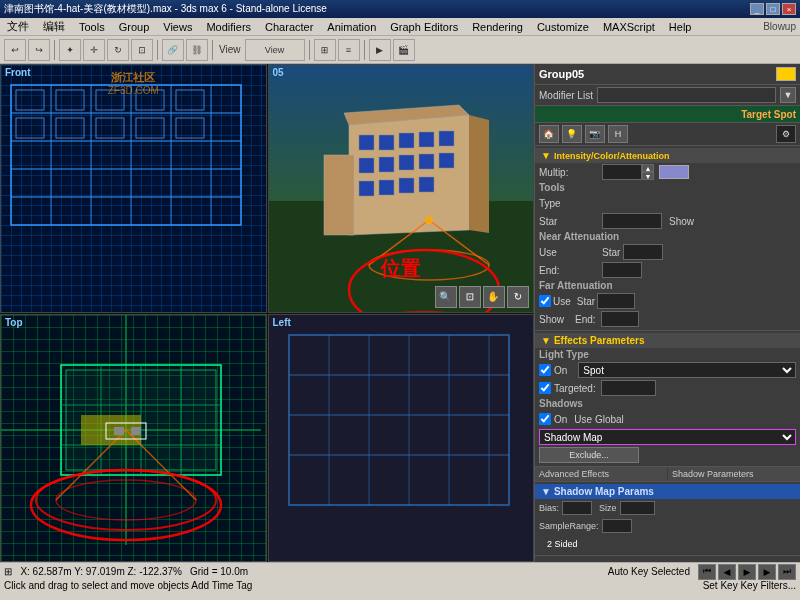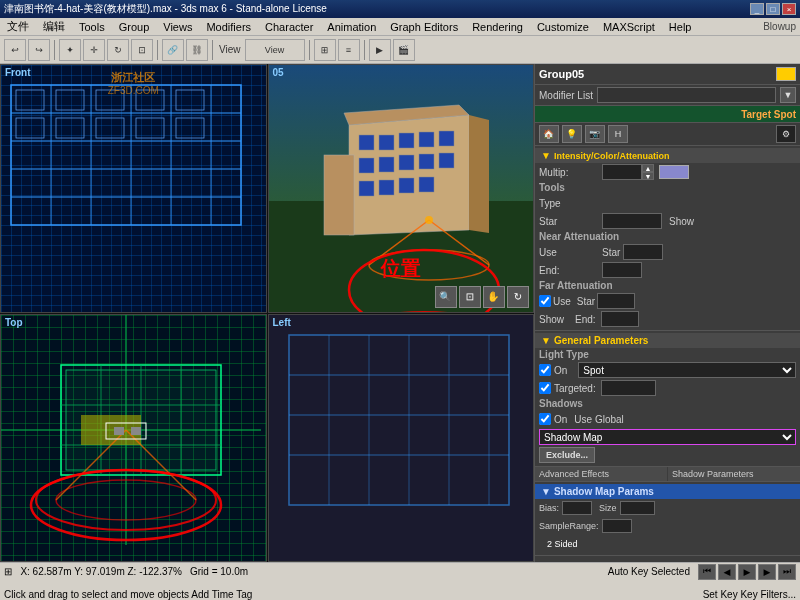--- a/index.html
+++ b/index.html
@@ -246,21 +246,21 @@
       color: #000;
       gap: 8px;
       border-top: 1px solid #aaa;
     }
 
     
     #bottombar {
       background: #d4d0c8;
       height: 20px;
       display: flex;
-      align-items: flex-end;
+      align-items: flex-start;
       padding: 0 4px;
       font-size: 10px;
       color: #000;
       gap: 4px;
     }
 
     
     .spinner {
       display: flex;
       align-items: center;
@@ -574,21 +574,21 @@
       <div class="panel-row">
         <span style="color:#ccc; font-size:10px;">Show</span>
         <span style="color:#ccc; font-size:10px; margin-left:8px;">End:</span>
         <input type="text" style="background: rgb(34, 34, 34); border: 1px solid rgb(102, 102, 102); color: rgb(255, 255, 255); font-size: 10px; width: 38px; height: 16px; margin-left: 2px;">
       </div>
     </div>
 
     <div class="panel-section">
       <div class="section-header">
         <span>▼</span>
-        <span>General Parameters</span>
+        <span>Effects Parameters</span>
       </div>
       <div style="padding:1px 4px; font-size:10px; color:#aaa; font-weight:bold;">Light Type</div>
       <div class="panel-row">
         <div style="display:flex; align-items:center; gap:3px;">
           <input type="checkbox" checked="" style="">
           <span style="color:#ccc; font-size:10px;">On</span>
         </div>
         <select style="background:#222; border:1px solid #666; color:#fff; font-size:10px; height:16px; margin-left:8px; flex:1;">
           <option>Spot</option>
         </select>
@@ -608,21 +608,21 @@
           <span style="color:#ccc; font-size:10px;">On</span>
           <span style="color:#ccc; font-size:10px; margin-left:4px;">Use Global</span>
         </div>
       </div>
       <div class="panel-row">
         <select style="background:#222; border:1px solid #d946ef; color:#fff; font-size:10px; height:16px; flex:1;">
           <option>Shadow Map</option>
         </select>
       </div>
       <div class="panel-row">
-        <button class="panel-btn" style="width:56px;font-weight:bold;">Exclude...</button>
+        <button class="panel-btn" style="width:100px;">Exclude...</button>
       </div>
     </div>
 
     <div style="display:flex; gap:1px; border-bottom:1px solid #555;">
       <div style="flex:1; background:#4a4a4a; padding:2px 4px; cursor:pointer; font-size:9px; color:#ccc;">Advanced Effects</div>
       <div style="flex:1; background:#4a4a4a; padding:2px 4px; cursor:pointer; font-size:9px; color:#ccc;">Shadow Parameters</div>
     </div>
 
     <div class="panel-section">
       <div class="section-header section-header-blue">

